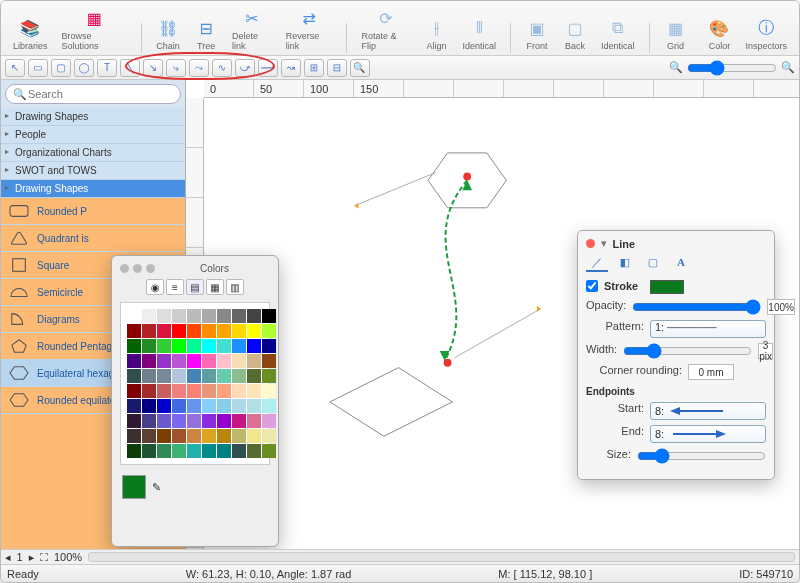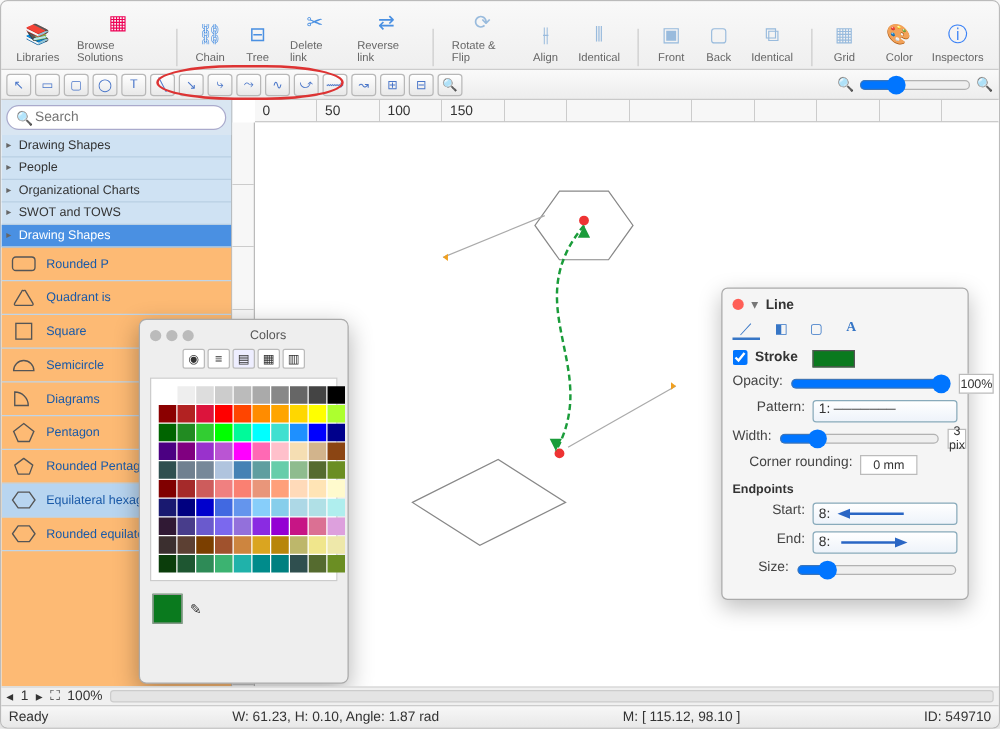--- a/index.html
+++ b/index.html
@@ -219,28 +219,20 @@
             </div>
             <div class="slbl">Semicircle</div>
           </div>
         <div class="shape">
             <div class="sicon">
               <svg viewBox="0 0 24 20">
                 <path d="M4 16 L4 4 A12 12 0 0 1 16 16 Z"></path>
               </svg>
             </div>
             <div class="slbl">Diagrams</div>
-          </div>
-        <div class="shape">
-            <div class="sicon">
-              <svg viewBox="0 0 24 20">
-                <path d="M12 2 L21 9 L17 18 L7 18 L3 9 Z"></path>
-              </svg>
-            </div>
-            <div class="slbl">Pentagon</div>
           </div>
         <div class="shape">
             <div class="sicon">
               <svg viewBox="0 0 24 20">
                 <path d="M12 3 L20 9 L17 17 L7 17 L4 9 Z" stroke-linejoin="round"></path>
               </svg>
             </div>
             <div class="slbl">Rounded Pentagon</div>
           </div>
         <div class="shape sel">

